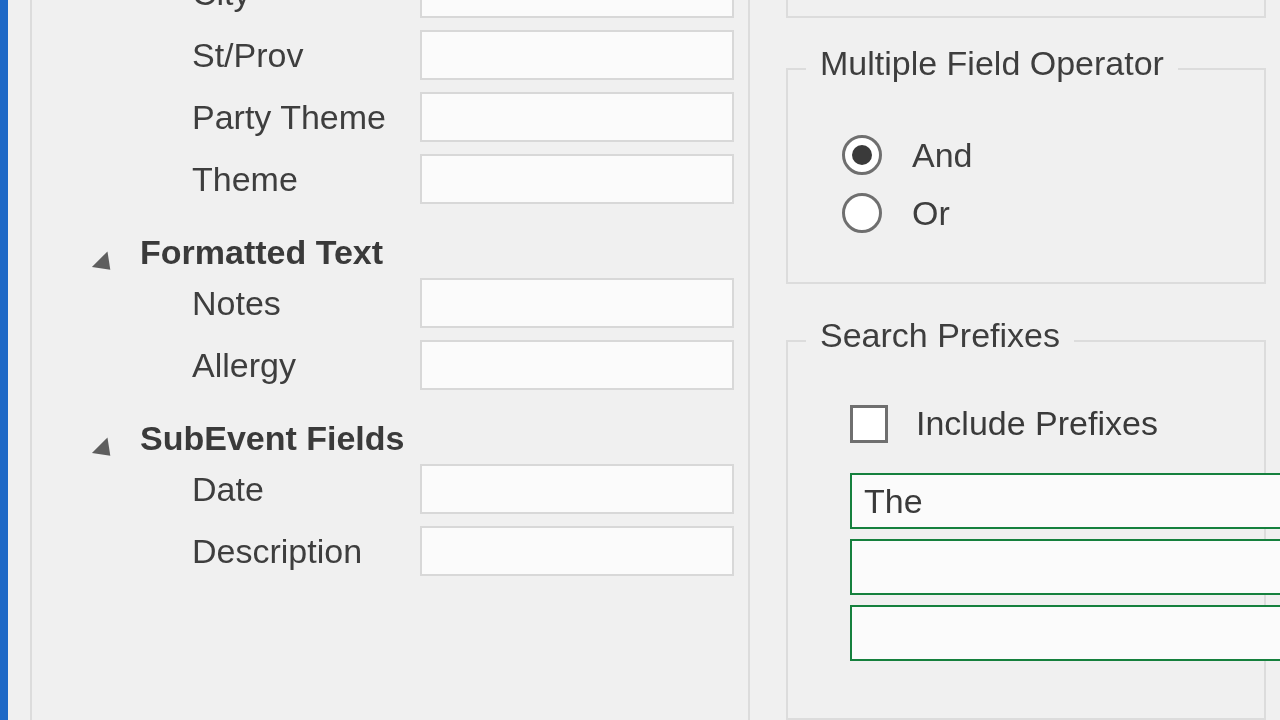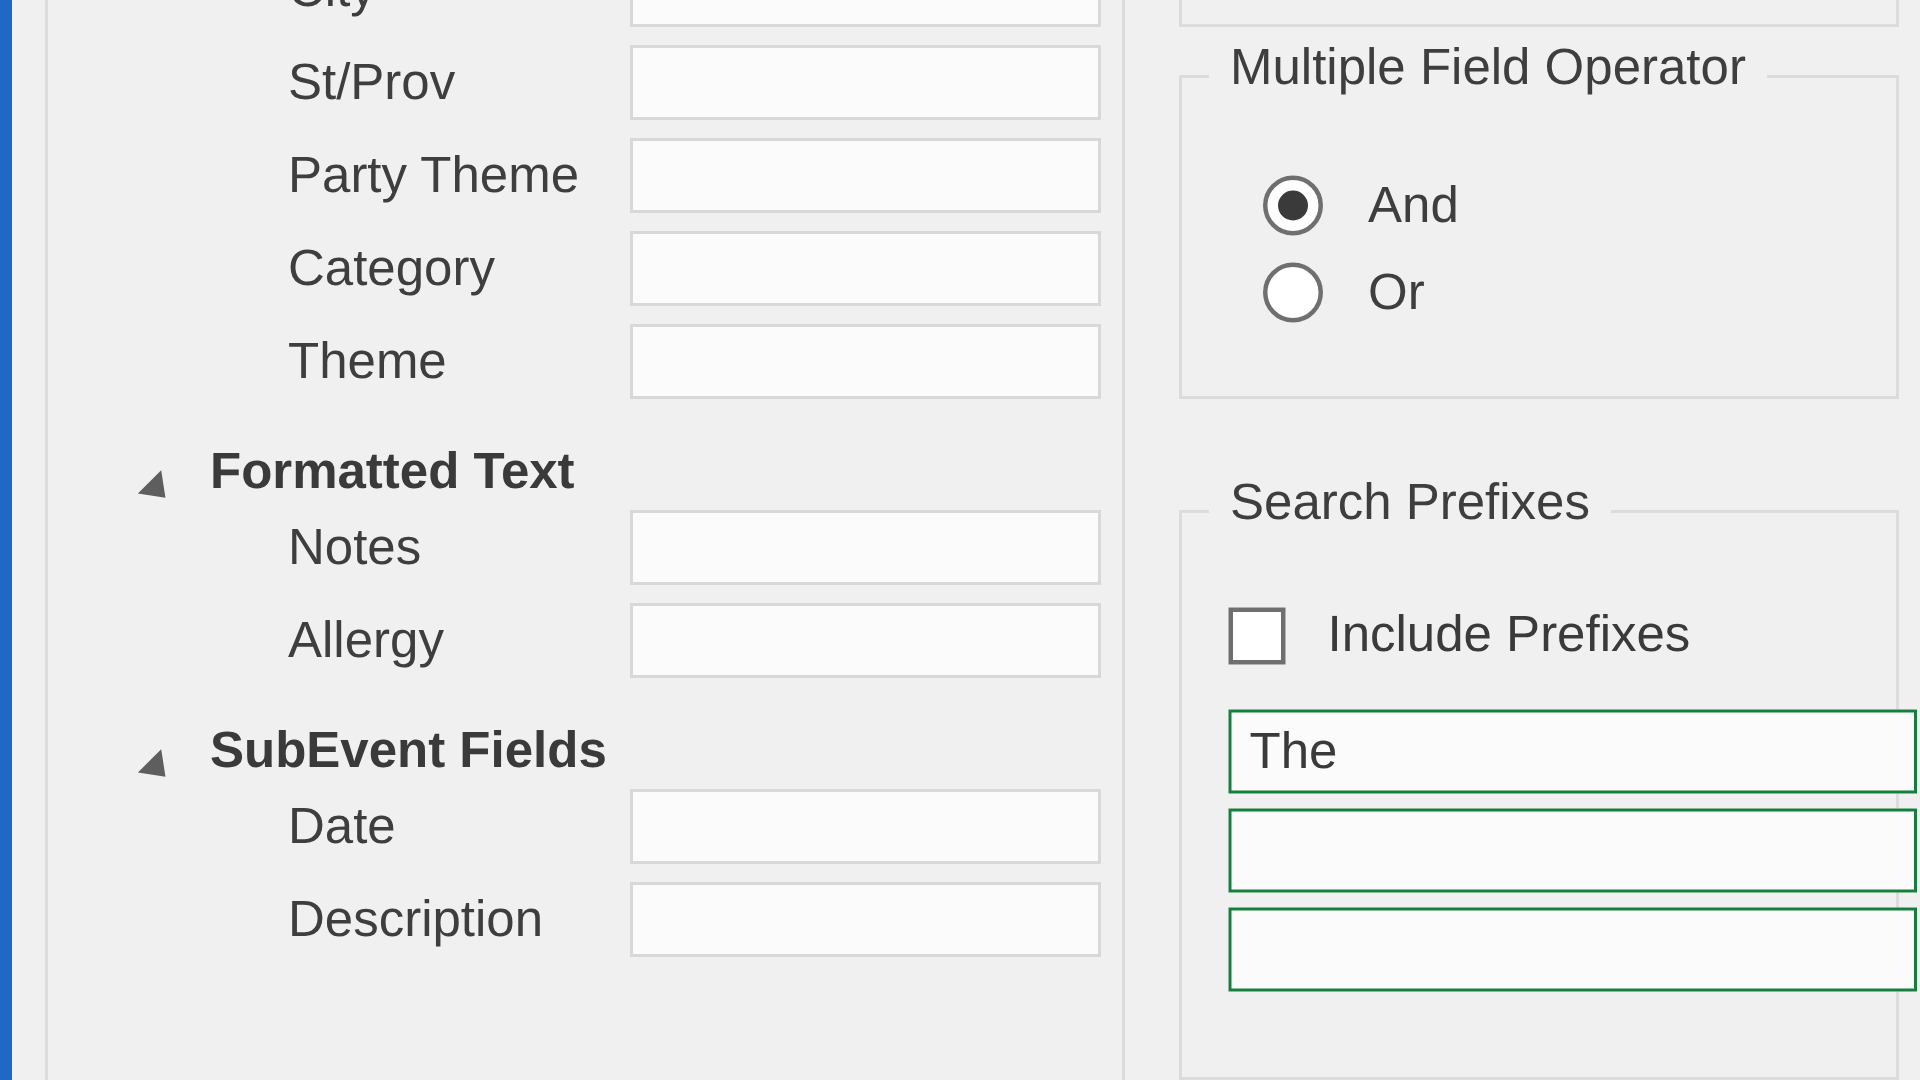--- a/index.html
+++ b/index.html
@@ -89,21 +89,21 @@
     background: #f0f0f0;
   }
   .groupbox-title {
     position: absolute;
     top: -26px; left: 18px;
     background: #f0f0f0;
     padding: 0 14px;
     color: #3e3e3e;
   }
 
-  .gb-operator { top: 50px; height: 216px; text-align: center; }
+  .gb-operator { top: 68px; height: 216px; text-align: center; }
   .gb-operator .radio-row {
     display: flex;
     align-items: center;
     height: 58px;
     padding-left: 54px;
   }
   .gb-operator .radio-stack { padding-top: 56px; }
   .radio {
     width: 40px; height: 40px;
     border: 3px solid #6f6f6f;
@@ -117,21 +117,21 @@
     content: "";
     position: absolute;
     left: 7px; top: 7px;
     width: 20px; height: 20px;
     border-radius: 50%;
     background: #3a3a3a;
   }
   .radio-label { color: #3e3e3e; }
 
   .gb-prefixes { top: 340px; height: 380px; }
-  .gb-prefixes-inner { padding: 62px 30px 0 31px; }
+  .gb-prefixes-inner { padding: 62px 30px 0 62px; }
   .chk-row { display: flex; align-items: center; margin-bottom: 30px; }
   .chk {
     width: 38px; height: 38px;
     border: 3px solid #6f6f6f;
     background: #fff;
     margin-right: 28px;
     flex-shrink: 0;
   }
   .prefix-input {
     width: 459px; height: 56px;
@@ -155,24 +155,20 @@
       <div class="field-row">
         <span class="field-label">City</span>
         <input class="field-input" value="" style="">
       </div>
       <div class="field-row">
         <span class="field-label">St/Prov</span>
         <input class="field-input" value="" style="">
       </div>
       <div class="field-row">
         <span class="field-label">Party Theme</span>
-        <input class="field-input" value="" style="">
-      </div>
-      <div class="field-row">
-        <span class="field-label">Category</span>
         <input class="field-input" value="" style="">
       </div>
       <div class="field-row">
         <span class="field-label">Theme</span>
         <input class="field-input" value="" style="">
       </div>
 
       <div class="group-row">
         <span class="tri"></span>
         <span class="group-label">Formatted Text</span>

